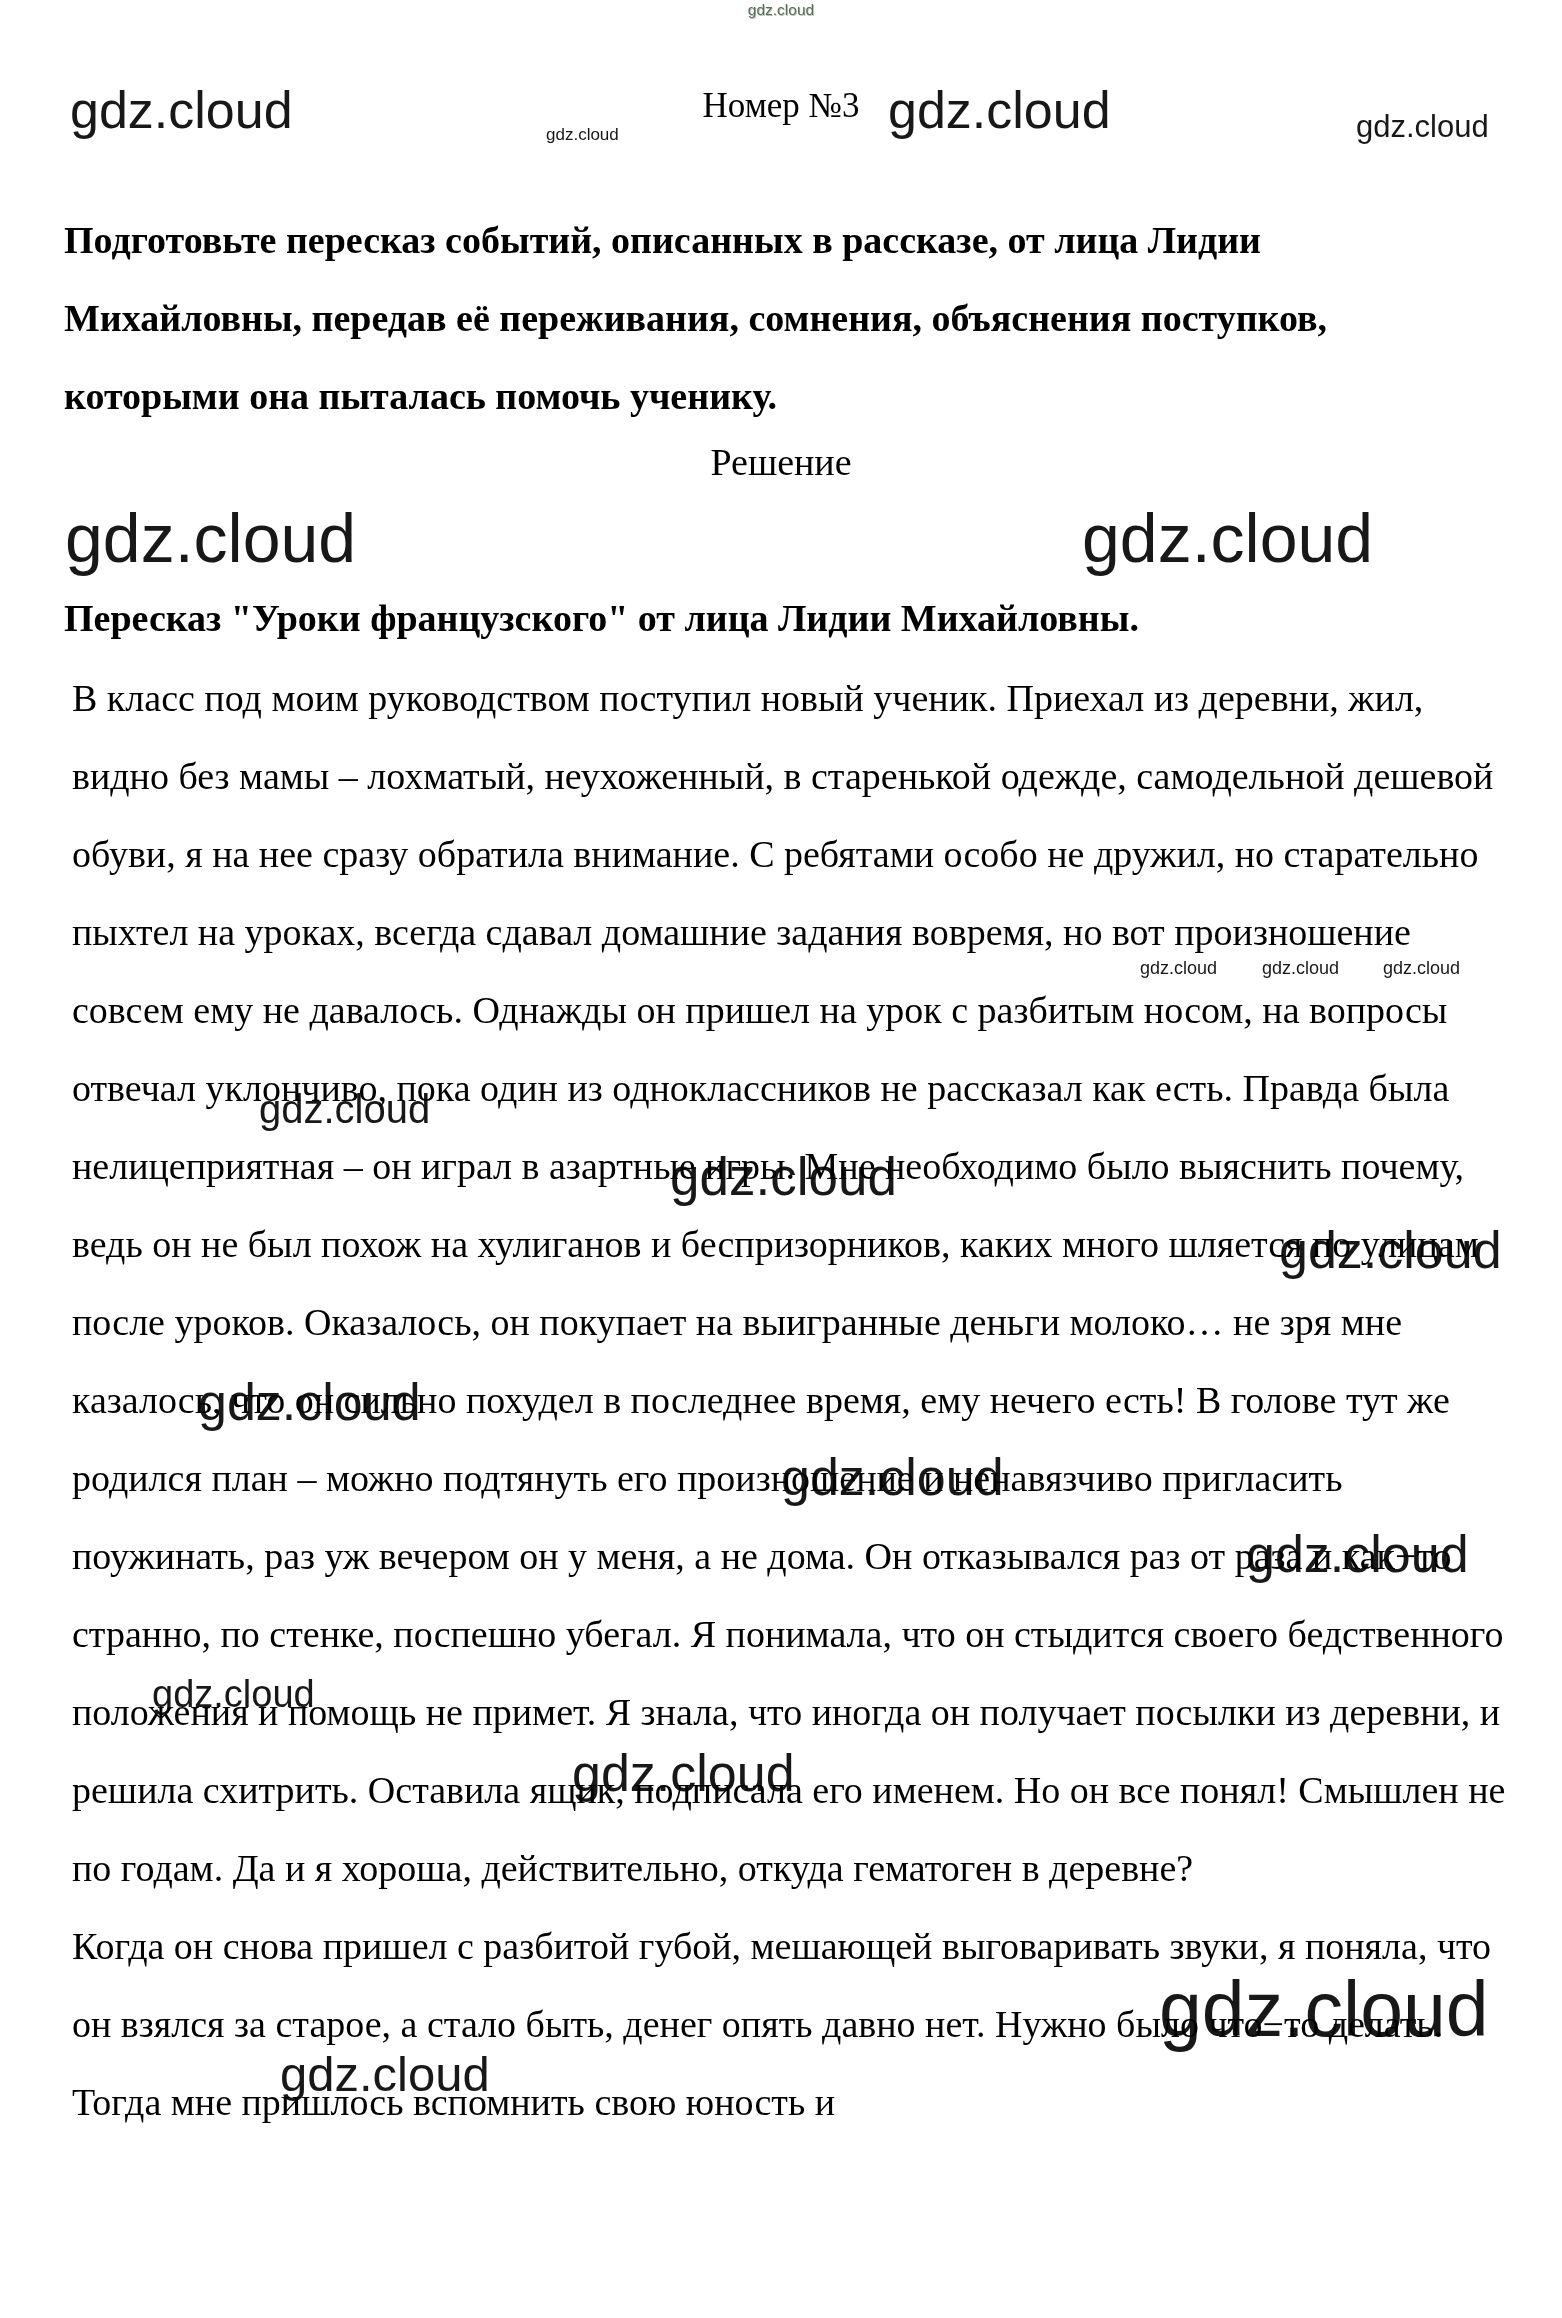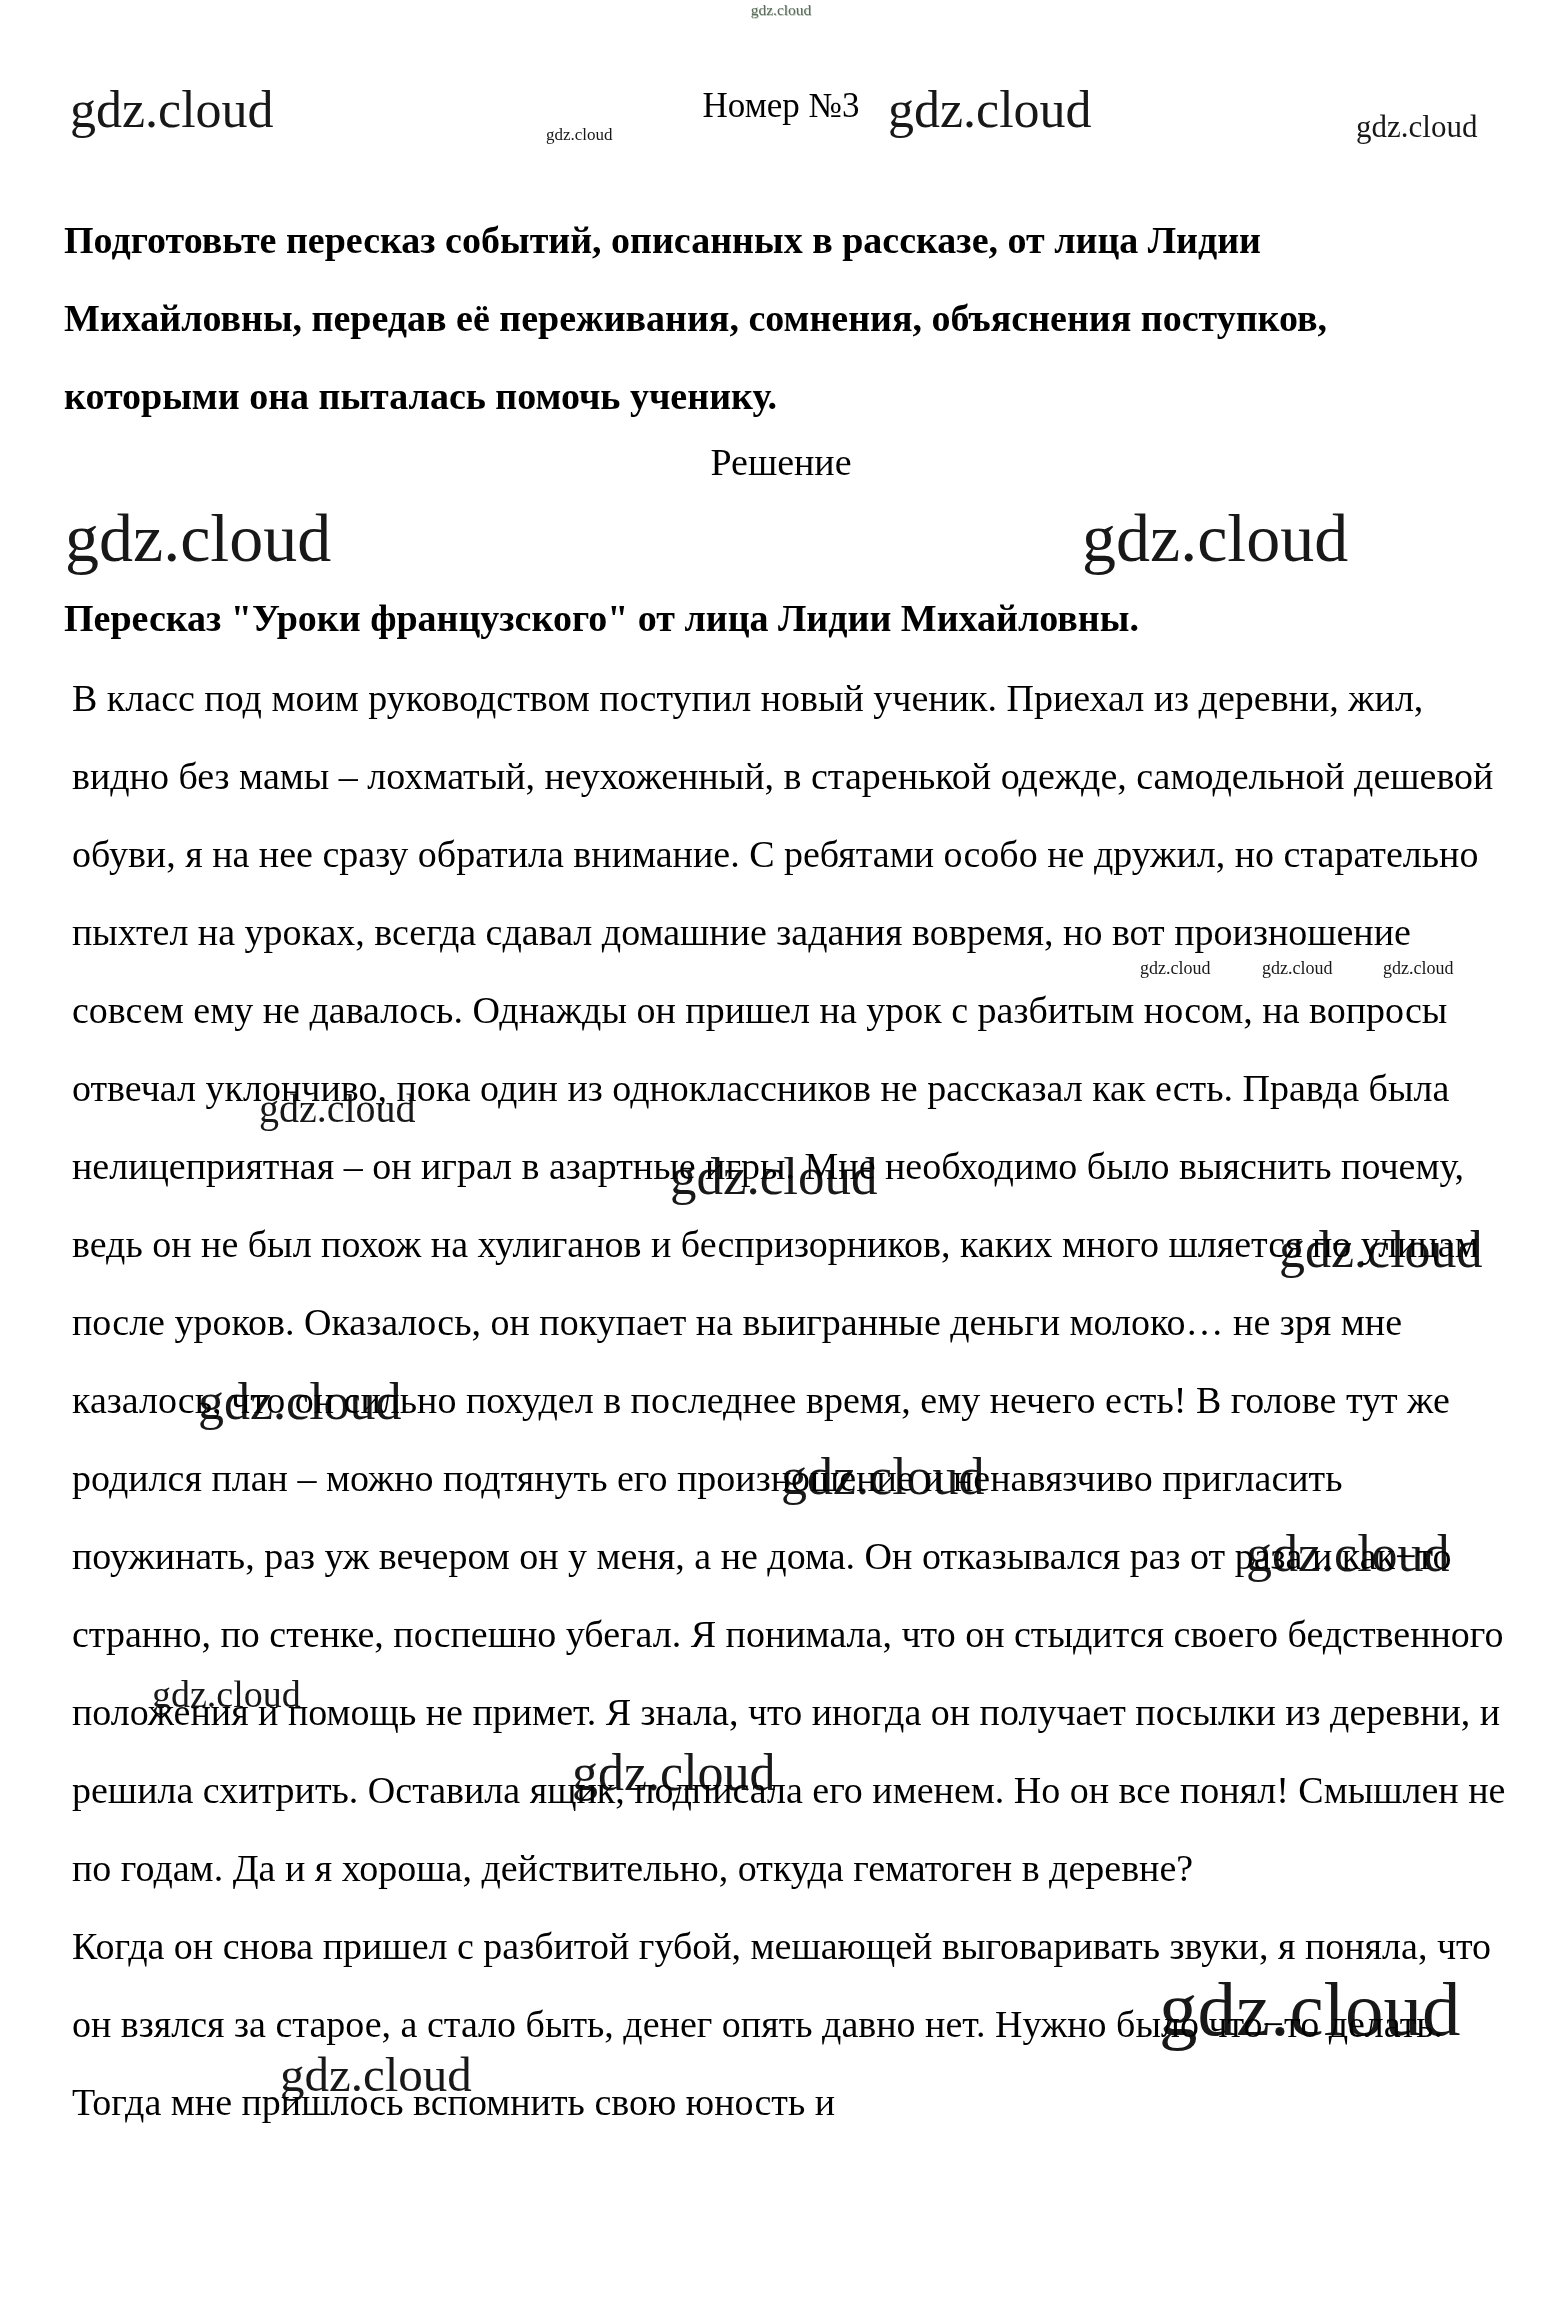--- a/index.html
+++ b/index.html
@@ -7,21 +7,21 @@
   body {
     background:#ffffff;
     position:relative;
     overflow:hidden;
     font-family:"Liberation Serif", serif;
     color:#000000;
   }
   
   .wm {
     position:absolute;
-    font-family:Liberation Serif, serif;
+    font-family:Liberation Sans, sans-serif;
     color:#181818;
     white-space:nowrap;
     line-height:1.05;
   }
   .w-top  { left:50%; top:1.5px; transform:translateX(-50%); font-size:15.5px; color:#5c6b5c; text-shadow:0.7px 0.7px 0 rgba(120,150,120,.55); }
   .w1  { left:70px;   top:83px;  font-size:52px; }
   .w2  { left:546px;  top:126px;  font-size:17px; }
   .w3  { left:888px; top:83px;  font-size:52px; }
   .w4  { left:1356px; top:111px;  font-size:31px; }
   .w5  { left:65px;   top:503px;  font-size:68px; }

